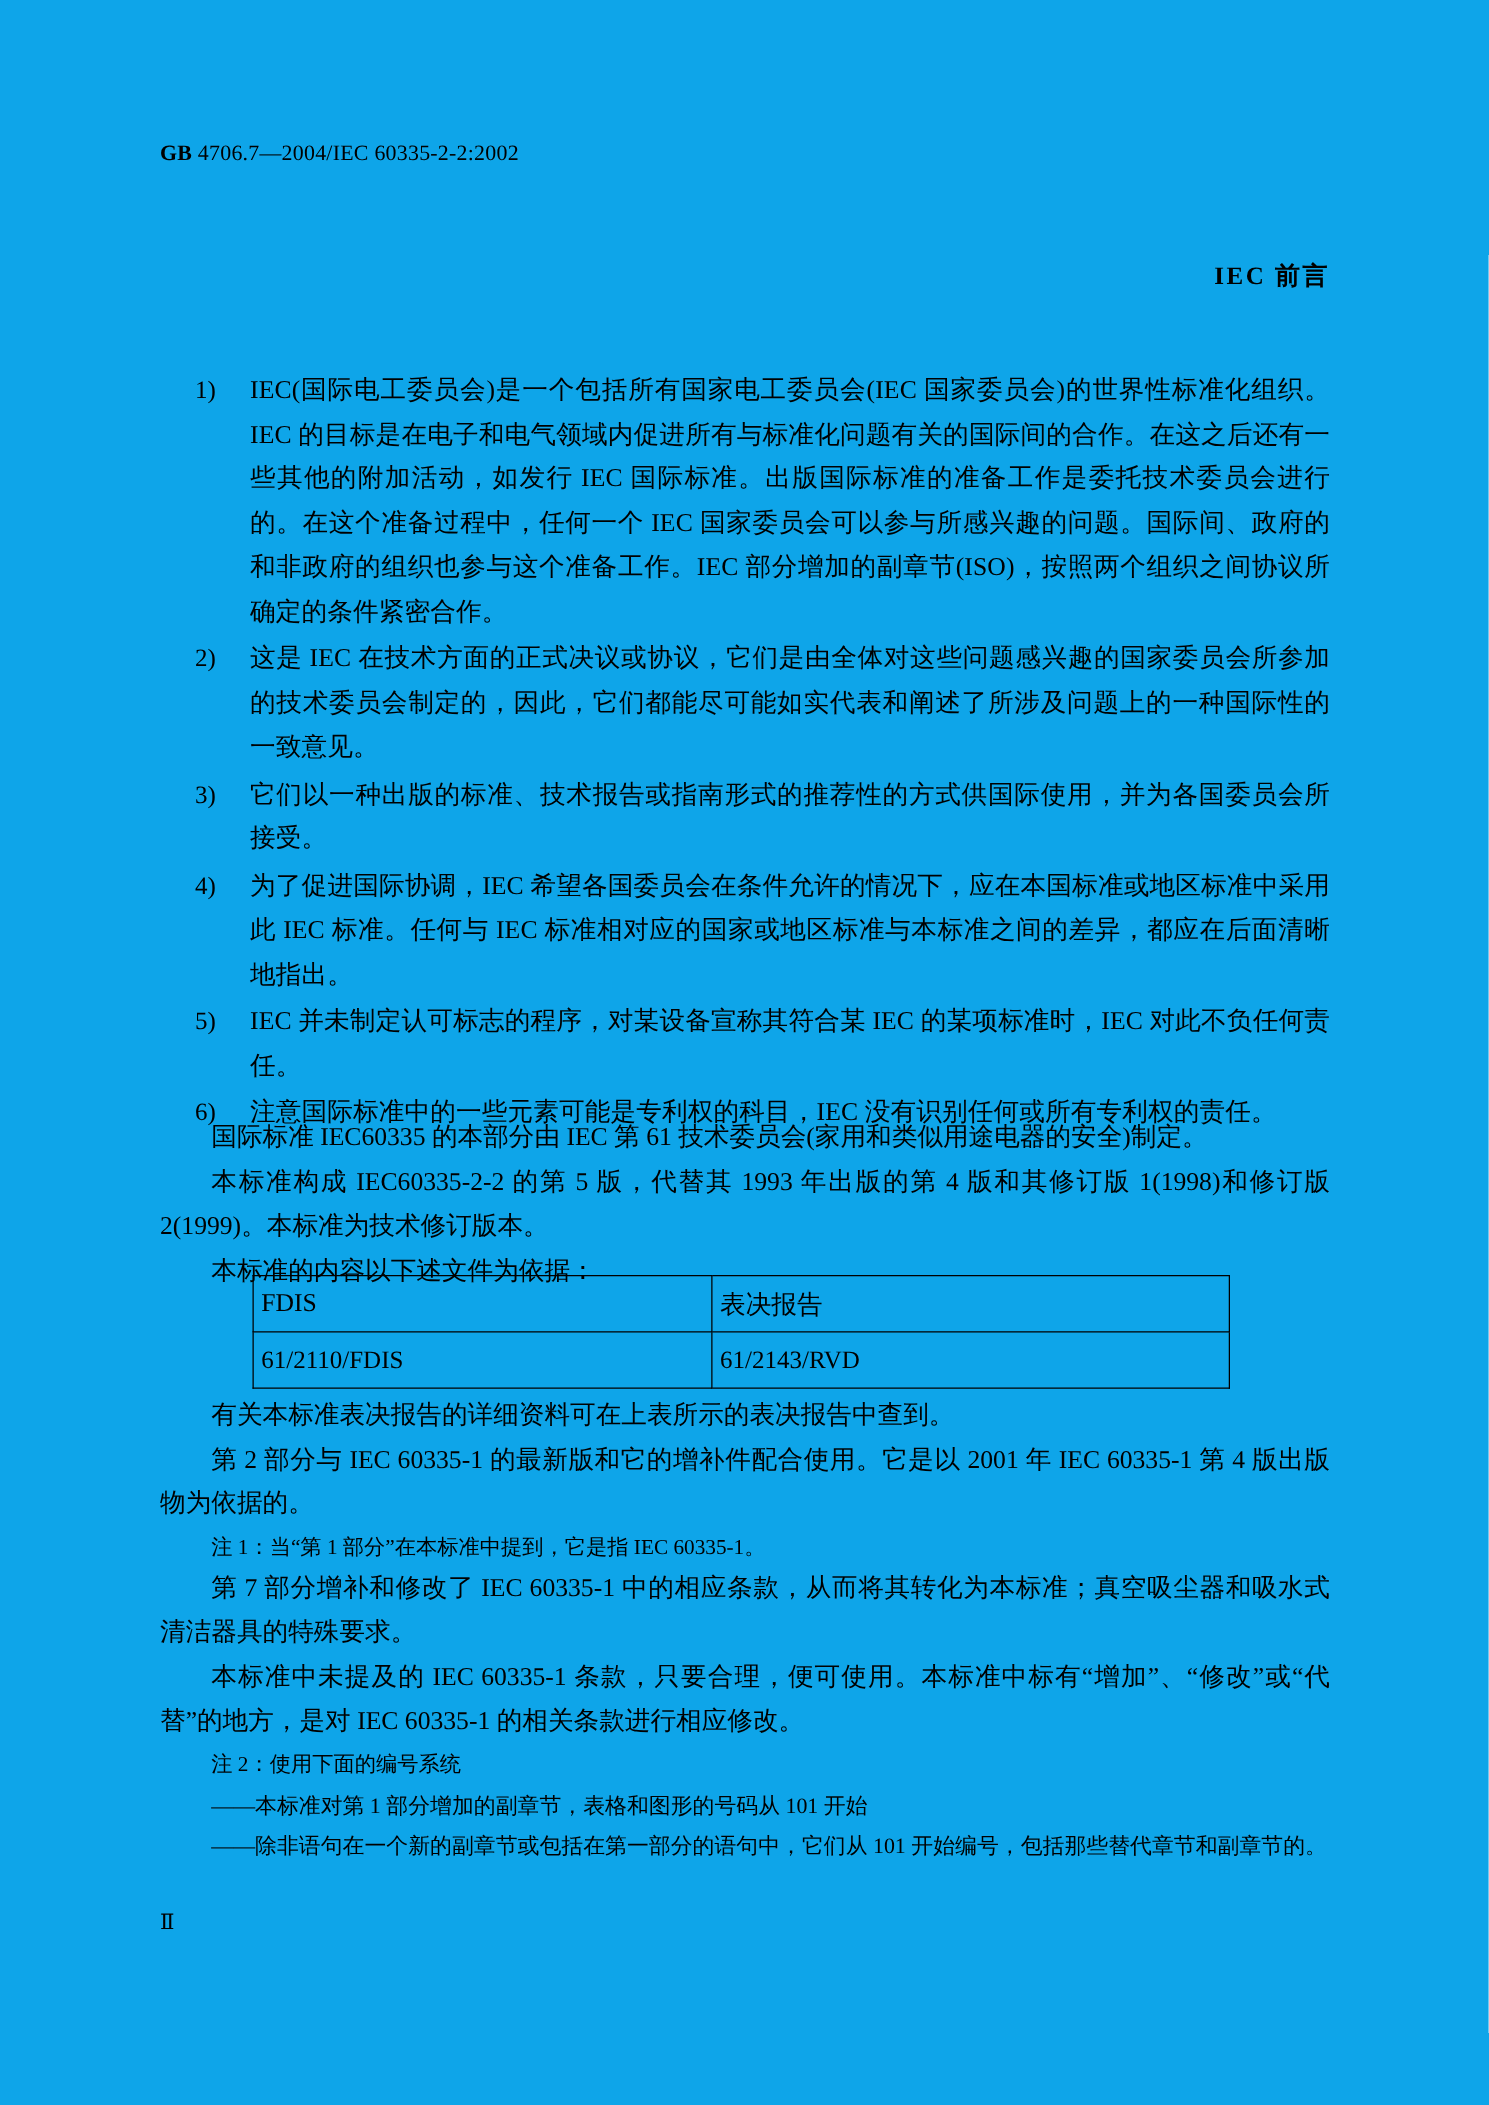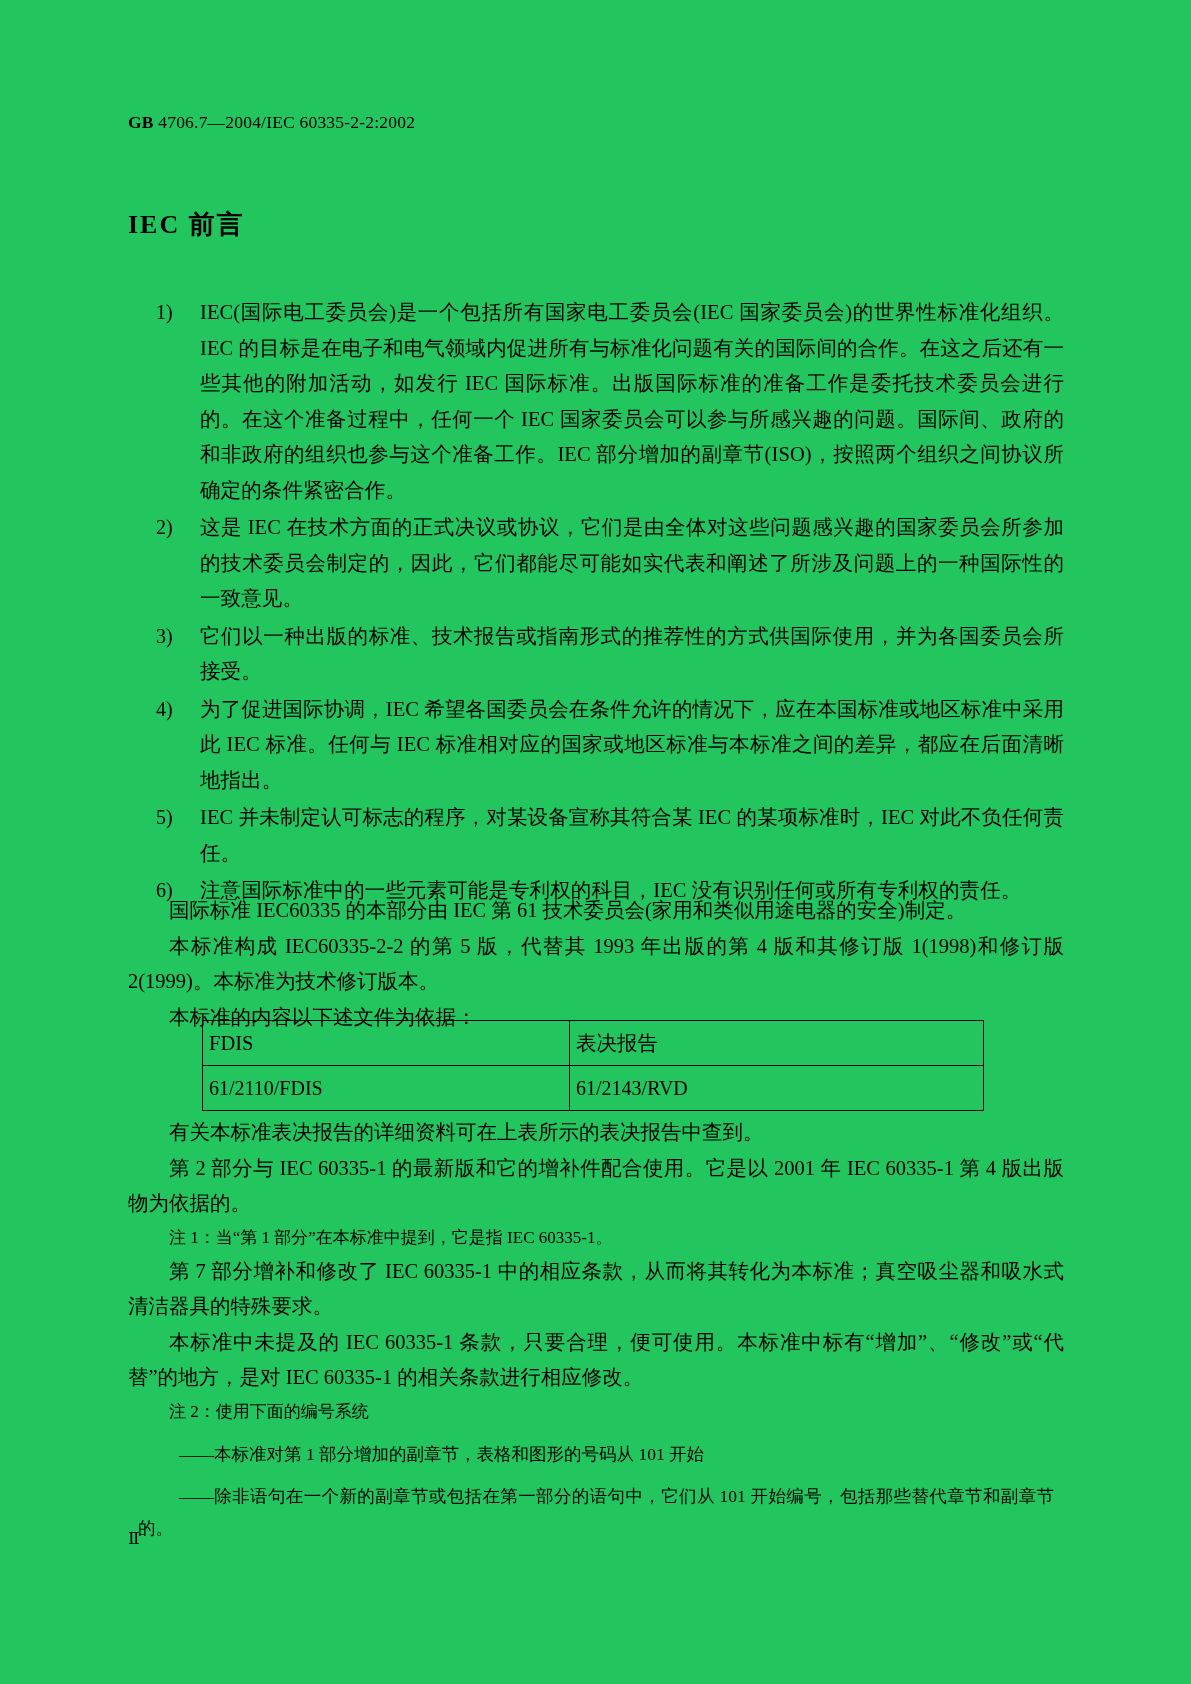--- a/index.html
+++ b/index.html
@@ -9,21 +9,21 @@
   }
   body {
     font-family: "Liberation Serif", "DejaVu Serif", serif;
     color: #000000;
   }
   .page {
     position: relative;
     width: 1191px;
     height: 1684px;
     margin: 0 auto;
-    background: #22c55e;
+    background: #0ea5e9;
     overflow: hidden;
   }
   .content {
     position: absolute;
     left: 128px;
     top: 0;
     width: 936px;
     height: 100%;
   }
 
@@ -37,22 +37,22 @@
     white-space: nowrap;
   }
   .doc-header .bold-part { font-weight: bold; }
 
   
   .doc-title {
     position: absolute;
     left: 0;
     top: 207px;
     width: 936px;
-    text-align: left;
-    font-size: 26px;
+    text-align: right;
+    font-size: 20px;
     font-weight: bold;
     letter-spacing: 2px;
   }
 
   
   .numbered-list {
     position: absolute;
     left: 0;
     top: 295px;
     width: 936px;
@@ -131,21 +131,21 @@
     line-height: 32px;
     text-indent: 41px;
     margin: 0;
     text-align: justify;
     text-align-last: left;
   }
   .dash-line {
     font-size: 17.5px;
     line-height: 32px;
     text-indent: 41px;
-    margin: 10px;
+    margin: 0;
     text-align: justify;
     text-align-last: left;
   }
 
   
   .page-number {
     position: absolute;
     left: 0;
     top: 1528px;
     font-size: 17px;

